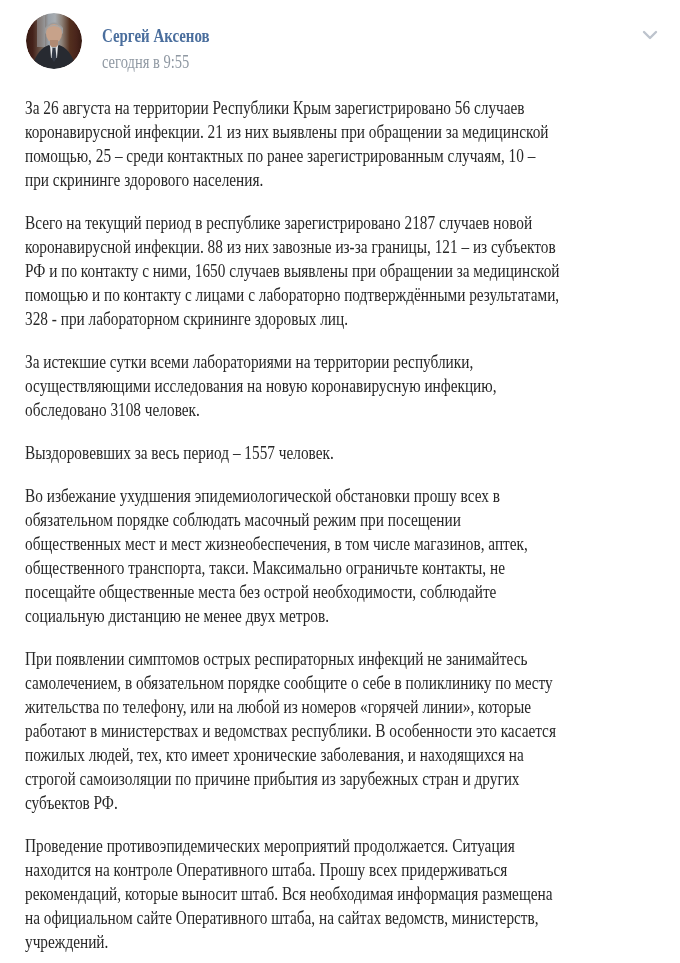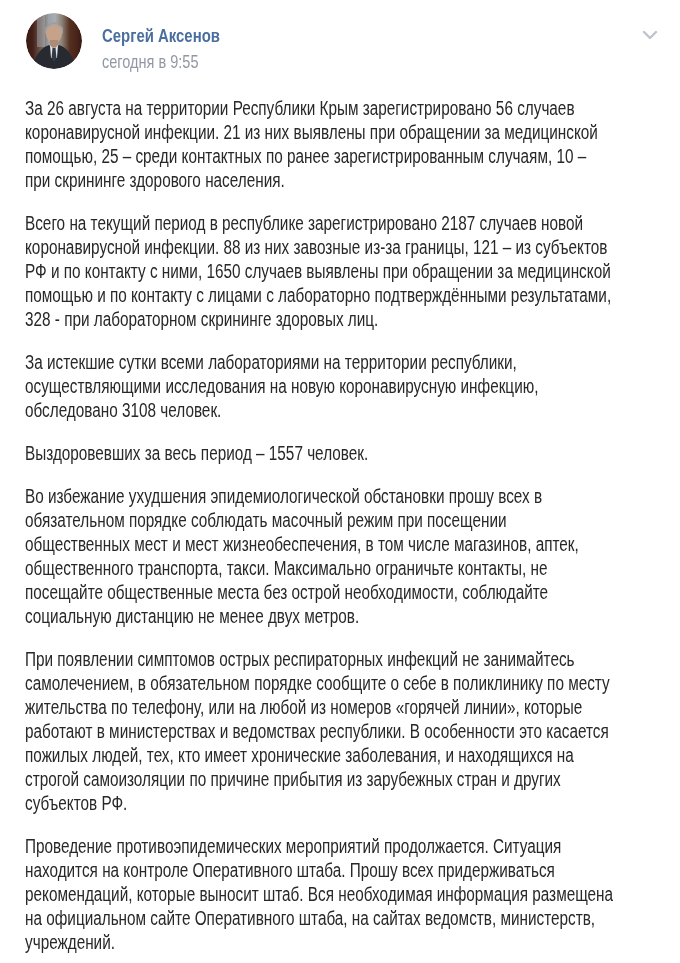--- a/index.html
+++ b/index.html
@@ -9,21 +9,21 @@
     --chevron:#bdc4cd;
     --background:#ffffff;
   }
   html,body{margin:0;padding:0;}
   body{
     width:680px;height:963px;overflow:hidden;
     background:var(--background);
     font-family:"Liberation Sans", sans-serif;
     -webkit-font-smoothing:antialiased;
   }
-  .post-card{position:relative;width:680px;height:963px;background:var(--background);}
+  .post-card{position:relative;width:680px;height:963px;background:var(--background);font-family:Liberation Serif, serif;}
   .post-header{position:relative;height:76px;}
   .avatar{
     position:absolute;left:26px;top:13px;width:56px;height:56px;
     border-radius:50%;overflow:hidden;display:block;cursor:pointer;
   }
   .avatar svg{display:block;width:56px;height:56px;}
   .header-text{
     position:absolute;left:102px;top:25px;width:560px;
     transform:scaleX(0.785);transform-origin:0 0;
   }

